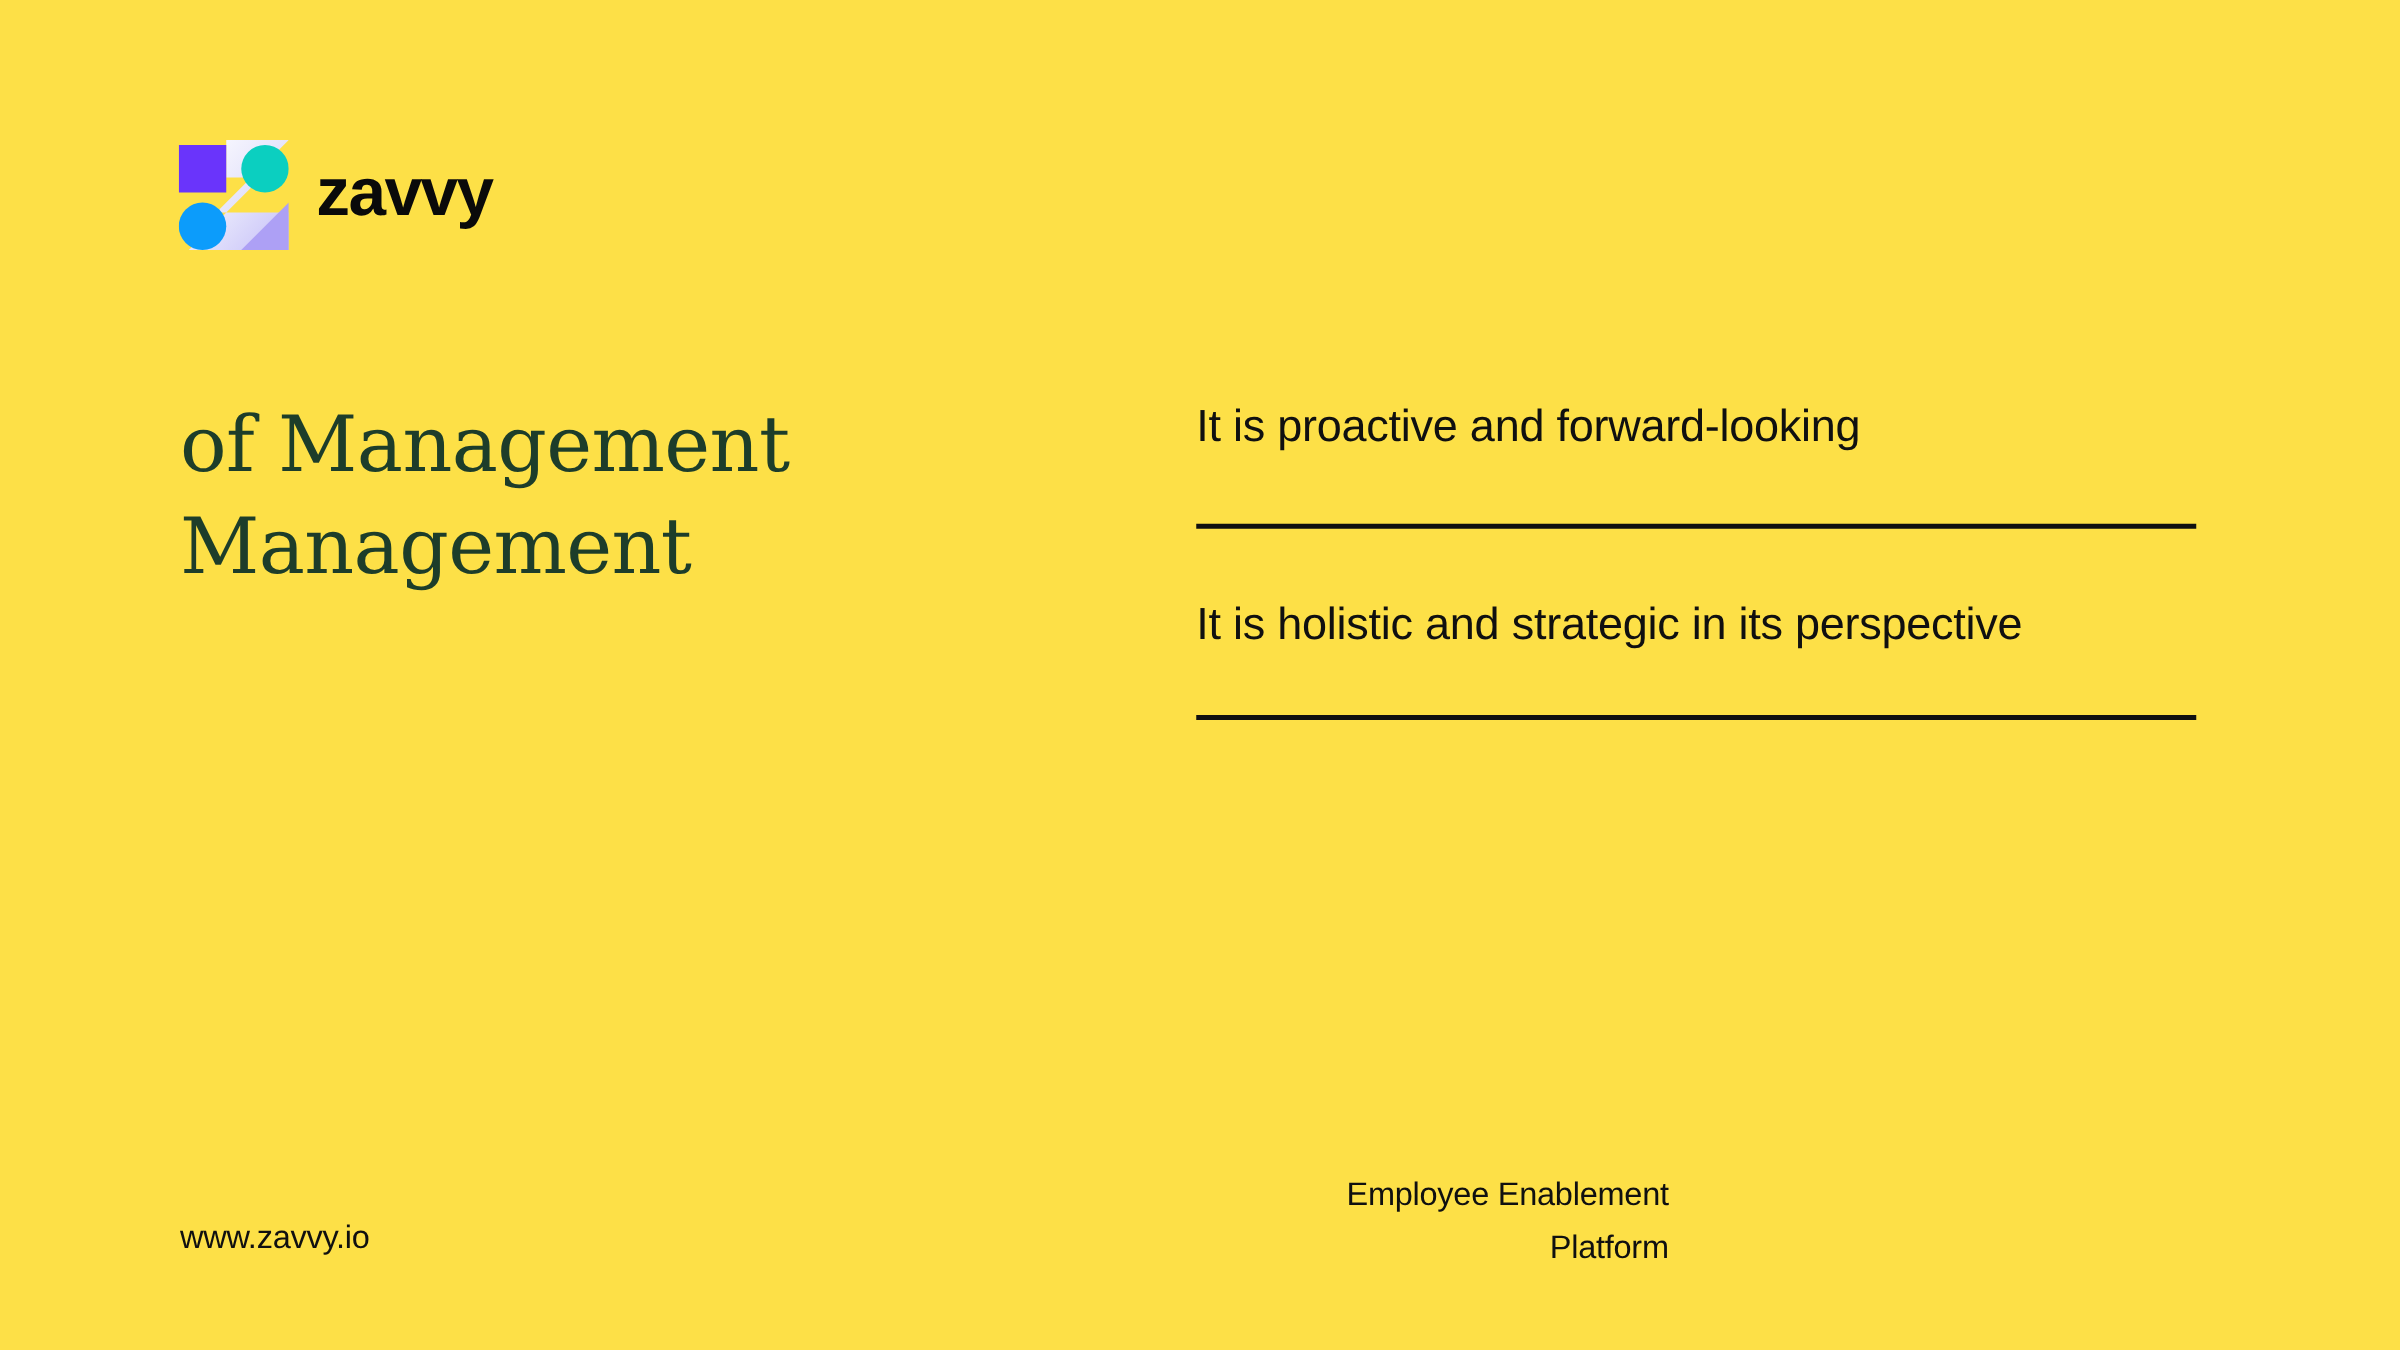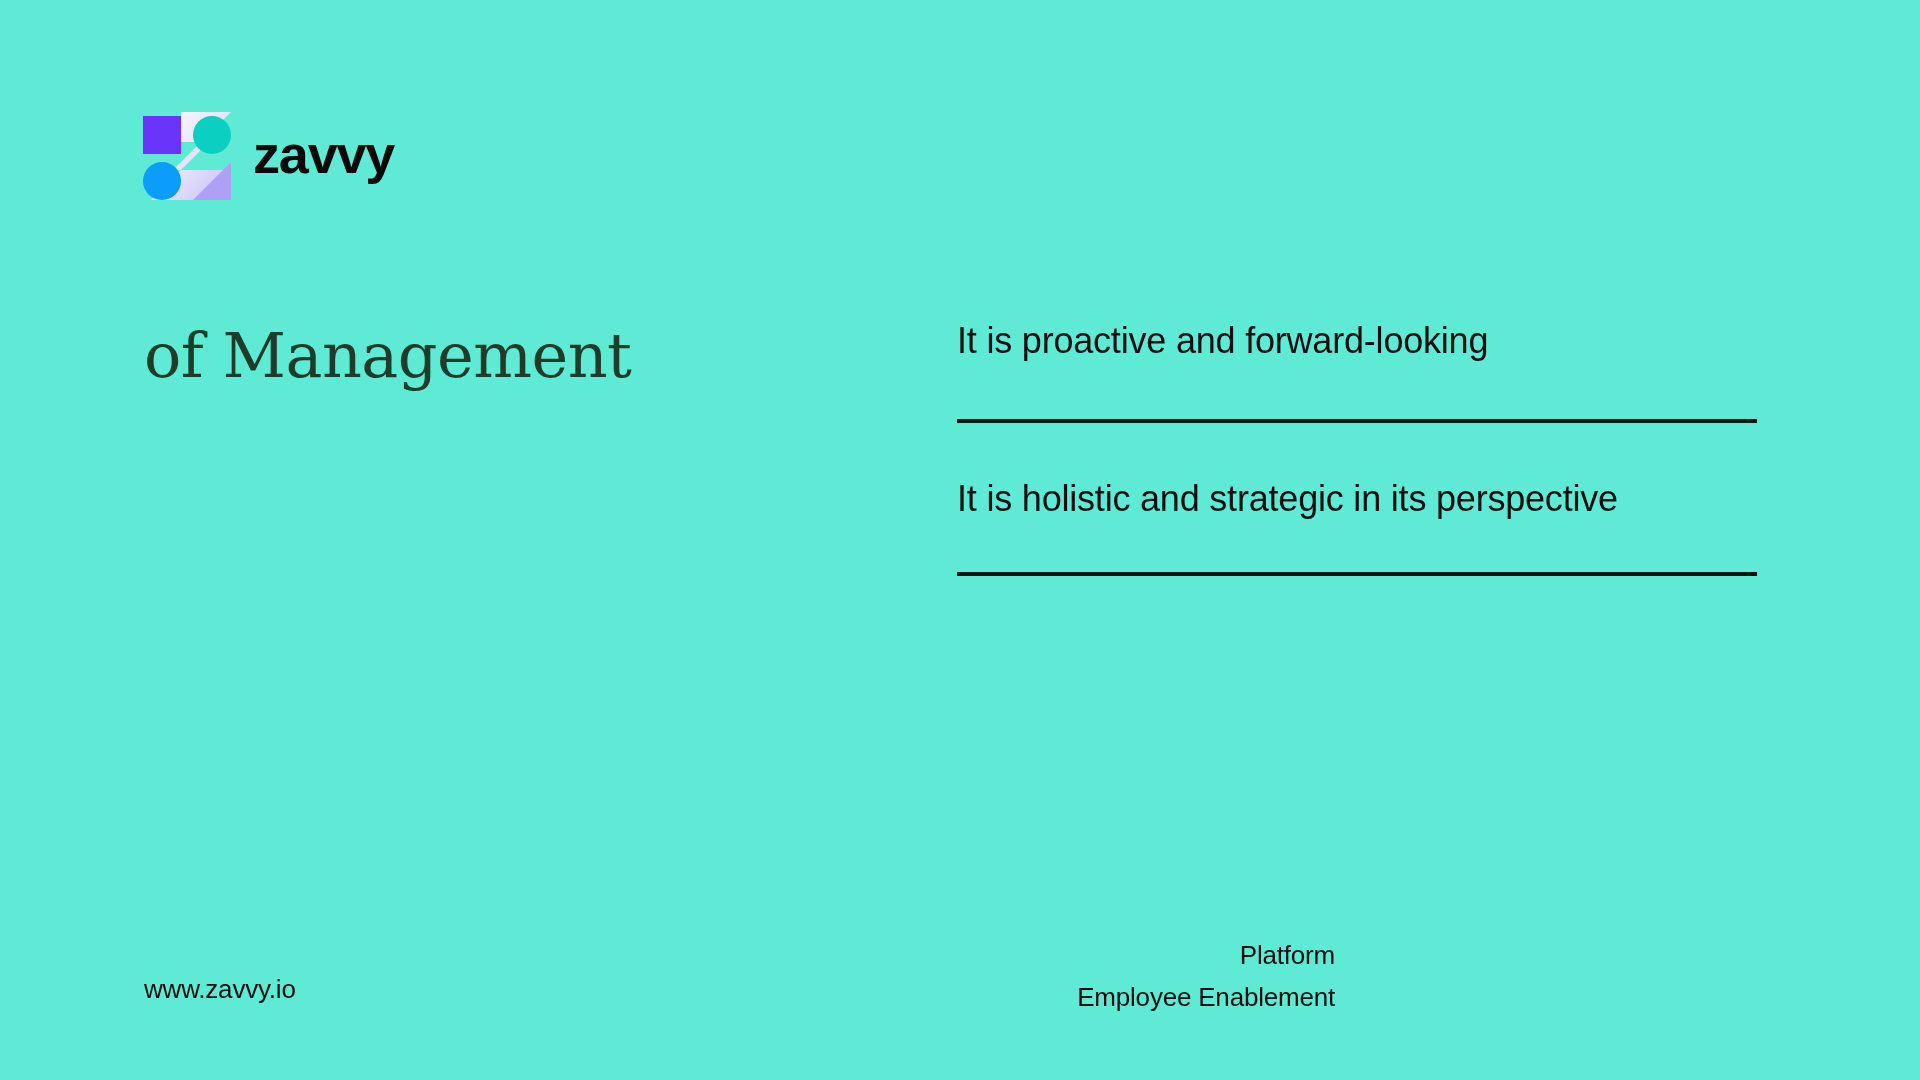--- a/index.html
+++ b/index.html
@@ -11,21 +11,21 @@
     height: 1080px;
     background: #efeefe;
     font-family: "Liberation Sans", sans-serif;
     overflow: hidden;
     position: relative;
   }
 
   .slide {
     position: absolute;
     inset: 0;
-    background: #5eead4;
+    background: #fde047;
     padding-left: 46px;
   }
 
   
   .brand {
     position: absolute;
     left: 143px;
     top: 112px;
     display: flex;
     align-items: center;
@@ -138,32 +138,33 @@
         <circle cx="19" cy="69" r="19" fill="#0c9cfb"></circle>
 
         <path d="M88 50 V88 H50 Z" fill="#ada0f5"></path>
       </svg>
     </div>
     <div class="wordmark">zavvy</div>
   </div>
 
   <div class="headline">
     <span>of Management</span>
+    <span>Management</span>
   </div>
 
   <div class="points">
     <div class="point point-1">It is proactive and forward-looking</div>
     <div class="gap-a"></div>
     <div class="divider"></div>
     <div class="gap-b"></div>
     <div class="point">It is holistic and strategic in its perspective</div>
     <div class="gap-c"></div>
     <div class="divider"></div>
     <div class="gap-d"></div>
   </div>
 
   <div class="site-url">www.zavvy.io</div>
   <div class="tagline">
+    <span>Employee Enablement</span>
     <span>Platform</span>
-    <span>Employee Enablement</span>
   </div>
 
 </div>
 
 </body></html>

